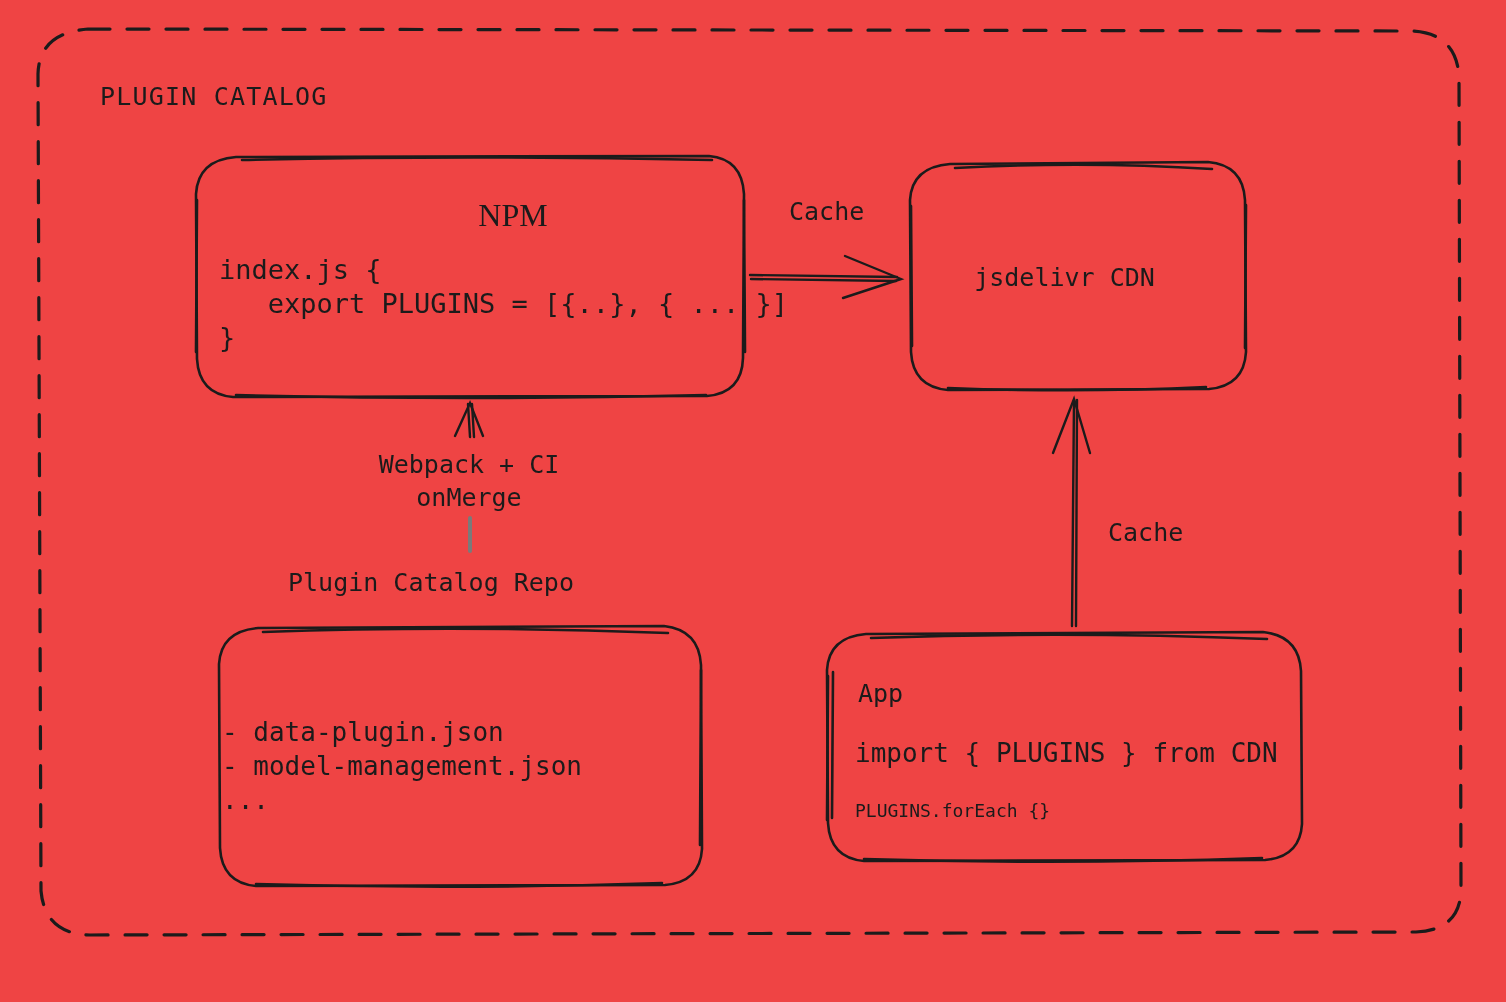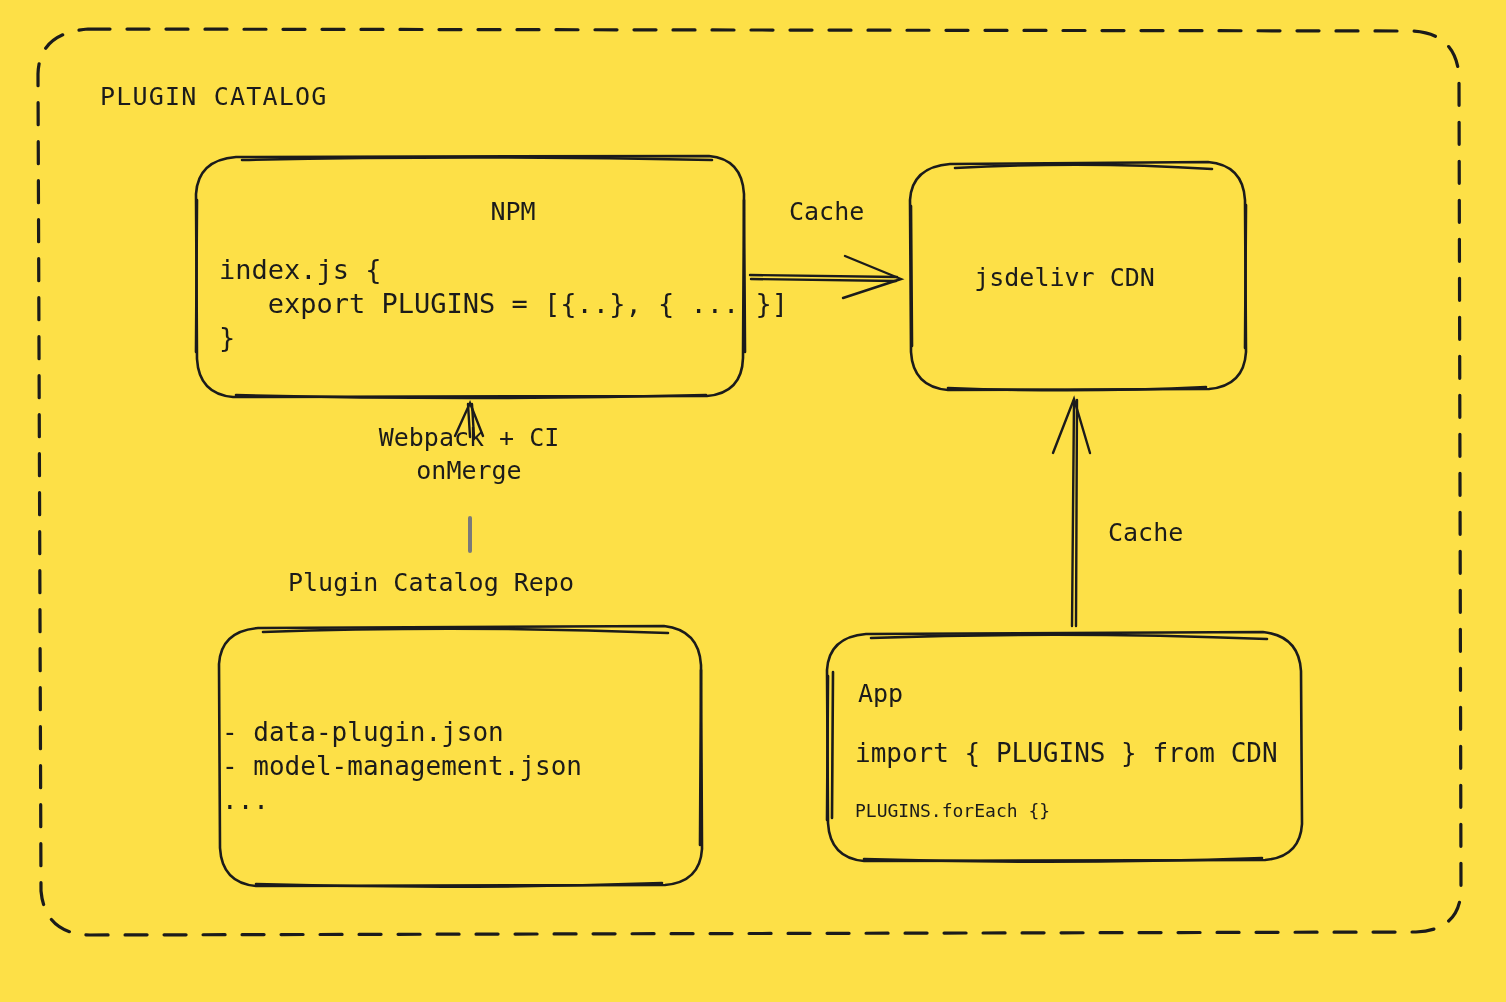--- a/index.html
+++ b/index.html
@@ -9,21 +9,21 @@
     background: #ffffff;
   }
   body {
     font-family: "DejaVu Sans Mono", "Liberation Mono", monospace;
     color: #1b1b1b;
   }
   #canvas {
     position: relative;
     width: 1506px;
     height: 1002px;
-    background: #fde047;
+    background: #ef4444;
     overflow: hidden;
   }
   #sketch-layer {
     position: absolute;
     left: 0;
     top: 0;
     width: 1506px;
     height: 1002px;
     pointer-events: none;
   }
@@ -42,21 +42,22 @@
     font-size: 25px;
     letter-spacing: 1.2px;
   }
 
   
   #npm-title {
     left: 195px;
     top: 197px;
     width: 636px;
     text-align: center;
-    font-size: 25px;
+    font-size: 32px;
+    font-family: Liberation Serif, serif;
   }
   #npm-code {
     left: 219px;
     top: 253px;
     font-size: 27px;
     line-height: 34px;
   }
 
   
   #cdn-title {
@@ -70,21 +71,21 @@
   
   #cache-label {
     left: 789px;
     top: 197px;
     font-size: 25px;
   }
 
   
   #webpack-label {
     left: 333px;
-    top: 421px;
+    top: 448px;
     width: 272px;
     text-align: center;
     font-size: 25px;
     line-height: 33px;
   }
 
   
   #repo-caption {
     left: 288px;
     top: 568px;

